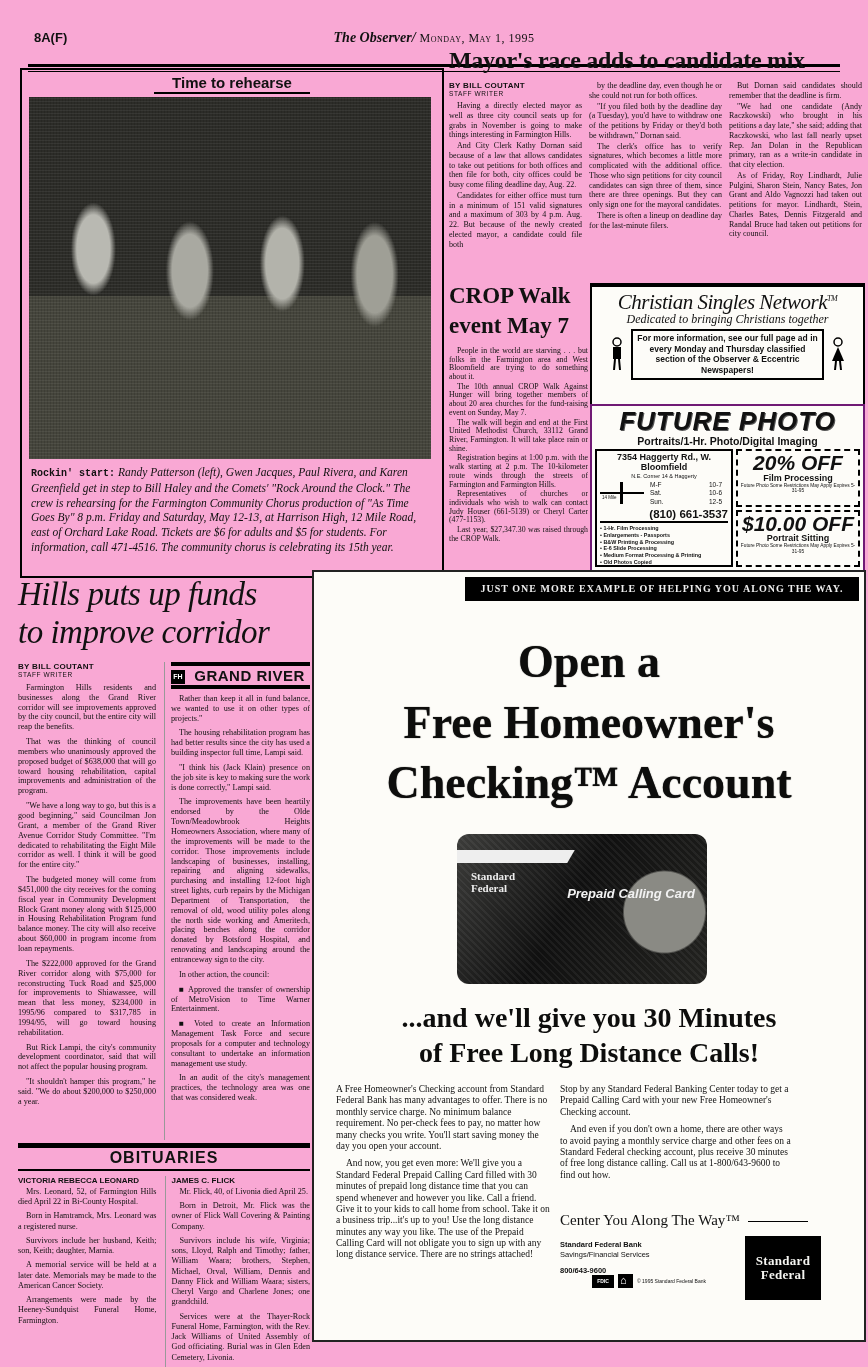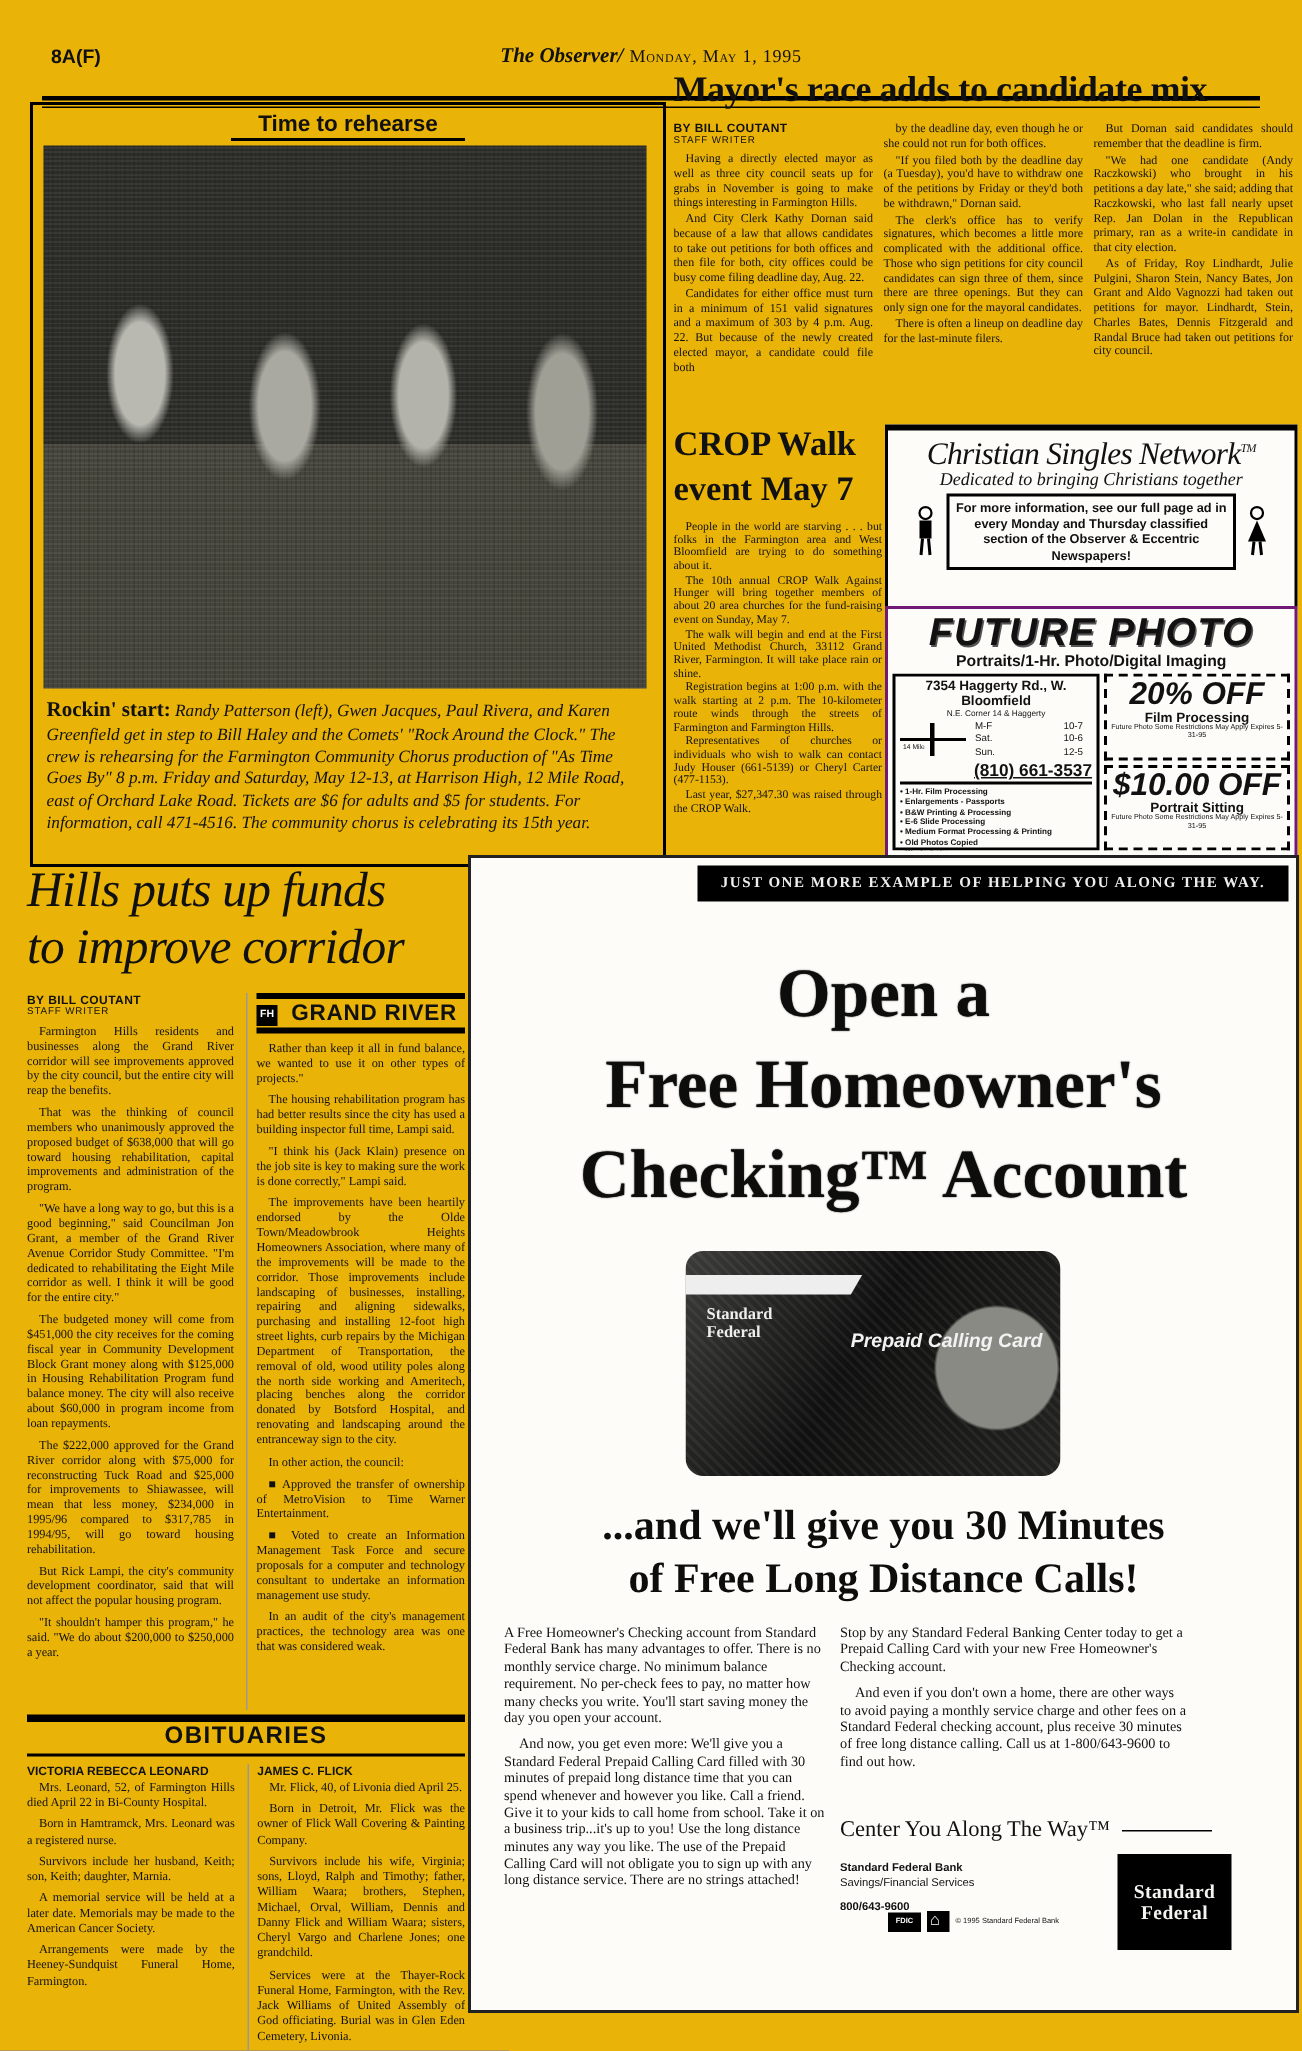--- a/index.html
+++ b/index.html
@@ -1,16 +1,16 @@
 <!DOCTYPE html>
 <html><head>
 <meta charset="utf-8">
 <style>
   html,body{margin:0;padding:0;background:#888;}
-  .page{position:relative;width:868px;height:1367px;background:#eab308;color:#111;
+  .page{position:relative;width:868px;height:1367px;background:#f9a8d4;color:#111;
         font-family:"Liberation Serif",serif;overflow:hidden;margin:0 auto;}
   
   .pagenum{position:absolute;left:34px;top:30px;font:bold 13px "Liberation Sans",sans-serif;}
   .mast-center{position:absolute;left:0;top:28px;width:100%;text-align:center;}
   .mast-title{font:bold italic 14px "Liberation Serif",serif;}
   .mast-date{font:12px "Liberation Serif",serif;font-variant:small-caps;letter-spacing:.5px;}
   .rule-thick{position:absolute;left:28px;top:64px;width:812px;height:3px;background:#000;}
   .rule-thin{position:absolute;left:28px;top:71px;width:812px;height:1px;background:#000;}
   
   .photo-box{position:absolute;left:20px;top:68px;width:420px;height:506px;border:2px solid #000;}
@@ -20,21 +20,21 @@
     background:
       radial-gradient(ellipse 30px 62px at 16% 42%,#b9b9b2 0 55%,transparent 75%),
       radial-gradient(ellipse 32px 66px at 40% 48%,#a9a9a1 0 55%,transparent 75%),
       radial-gradient(ellipse 30px 64px at 63% 46%,#b3b3ab 0 55%,transparent 75%),
       radial-gradient(ellipse 32px 70px at 86% 49%,#9f9f96 0 55%,transparent 75%),
       repeating-linear-gradient(0deg,rgba(255,255,255,.06) 0 1px,transparent 1px 3px),
       repeating-linear-gradient(90deg,rgba(0,0,0,.12) 0 1px,transparent 1px 3px),
       linear-gradient(180deg,#2c2c28 0 55%,#45453c 55% 100%);}
   .caption{position:absolute;left:9px;top:395px;width:400px;margin:0;
     font:italic 11.5px/1.28 "Liberation Serif",serif;text-align:left;}
-  .cap-lead{font-style:normal;font-weight:bold;font-family:Liberation Serif, serif;font-size:14px;}
+  .cap-lead{font-style:normal;font-weight:bold;font-family:Liberation Mono, monospace;font-size:10px;}
   
   .para{margin:0 0 1px;text-indent:8px;text-align:justify;}
   .byline{font:bold 8px "Liberation Sans",sans-serif;letter-spacing:.3px;}
   .byline-title{font:6.5px "Liberation Sans",sans-serif;letter-spacing:.6px;margin-bottom:4px;}
   
   .mayor{position:absolute;left:449px;top:48px;width:413px;}
   .mayor h1{margin:0 0 8px;font:bold 24px/1.05 "Liberation Serif",serif;letter-spacing:-.3px;}
   .cols3{display:flex;gap:7px;height:196px;overflow:hidden;font-size:8px;line-height:1.22;}
   .cols3 .col{flex:1 1 0;}
   
@@ -60,21 +60,21 @@
   .fp-left{flex:0 0 128px;border:2px solid #000;padding:2px 3px;font-family:"Liberation Sans",sans-serif;}
   .fp-addr{font:bold 9px/1.1 "Liberation Sans",sans-serif;text-align:center;}
   .fp-addr2{font:5.5px "Liberation Sans",sans-serif;text-align:center;}
   .fp-maprow{display:flex;align-items:center;margin:2px 0;}
   .fp-map{position:relative;width:44px;height:22px;flex:0 0 44px;}
   .fp-map .h{position:absolute;left:0;top:10px;width:44px;height:2px;background:#000;}
   .fp-map .v{position:absolute;left:20px;top:0;width:3px;height:22px;background:#000;}
   .fp-map .lbl{position:absolute;left:2px;top:13px;font-size:4.5px;font-family:"Liberation Sans",sans-serif;}
   .fp-hours{flex:1;font:6.5px/1.3 "Liberation Sans",sans-serif;}
   .fp-hours div{display:flex;justify-content:space-between;padding:0 6px;}
-  .fp-phone{font:bold 11.5px "Liberation Sans",sans-serif;text-align:right;border-bottom:2px solid #000;padding-bottom:1px;text-decoration:underline;}
+  .fp-phone{font:bold 11.5px "Liberation Sans",sans-serif;text-align:right;border-bottom:2px solid #000;padding-bottom:1px;}
   .fp-svcs{margin:2px 0 0;padding:0;list-style:none;font:bold 5.4px/1.25 "Liberation Sans",sans-serif;}
   .fp-svcs li::before{content:"• ";}
   .fp-right{flex:1;display:flex;flex-direction:column;gap:3px;}
   .coupon{border:2px dashed #000;text-align:center;flex:1;padding:2px 1px;}
   .coupon-big{font:bold italic 21px/0.95 "Liberation Sans",sans-serif;}
   .coupon-item{font:bold 9px "Liberation Sans",sans-serif;}
   .coupon-fine{font:4.8px/1.1 "Liberation Sans",sans-serif;}
   
   .hills{position:absolute;left:18px;top:576px;width:292px;}
   .hills h1{margin:0 0 10px;font:italic 33px/1.15 "Liberation Serif",serif;letter-spacing:-.5px;font-weight:500;}

